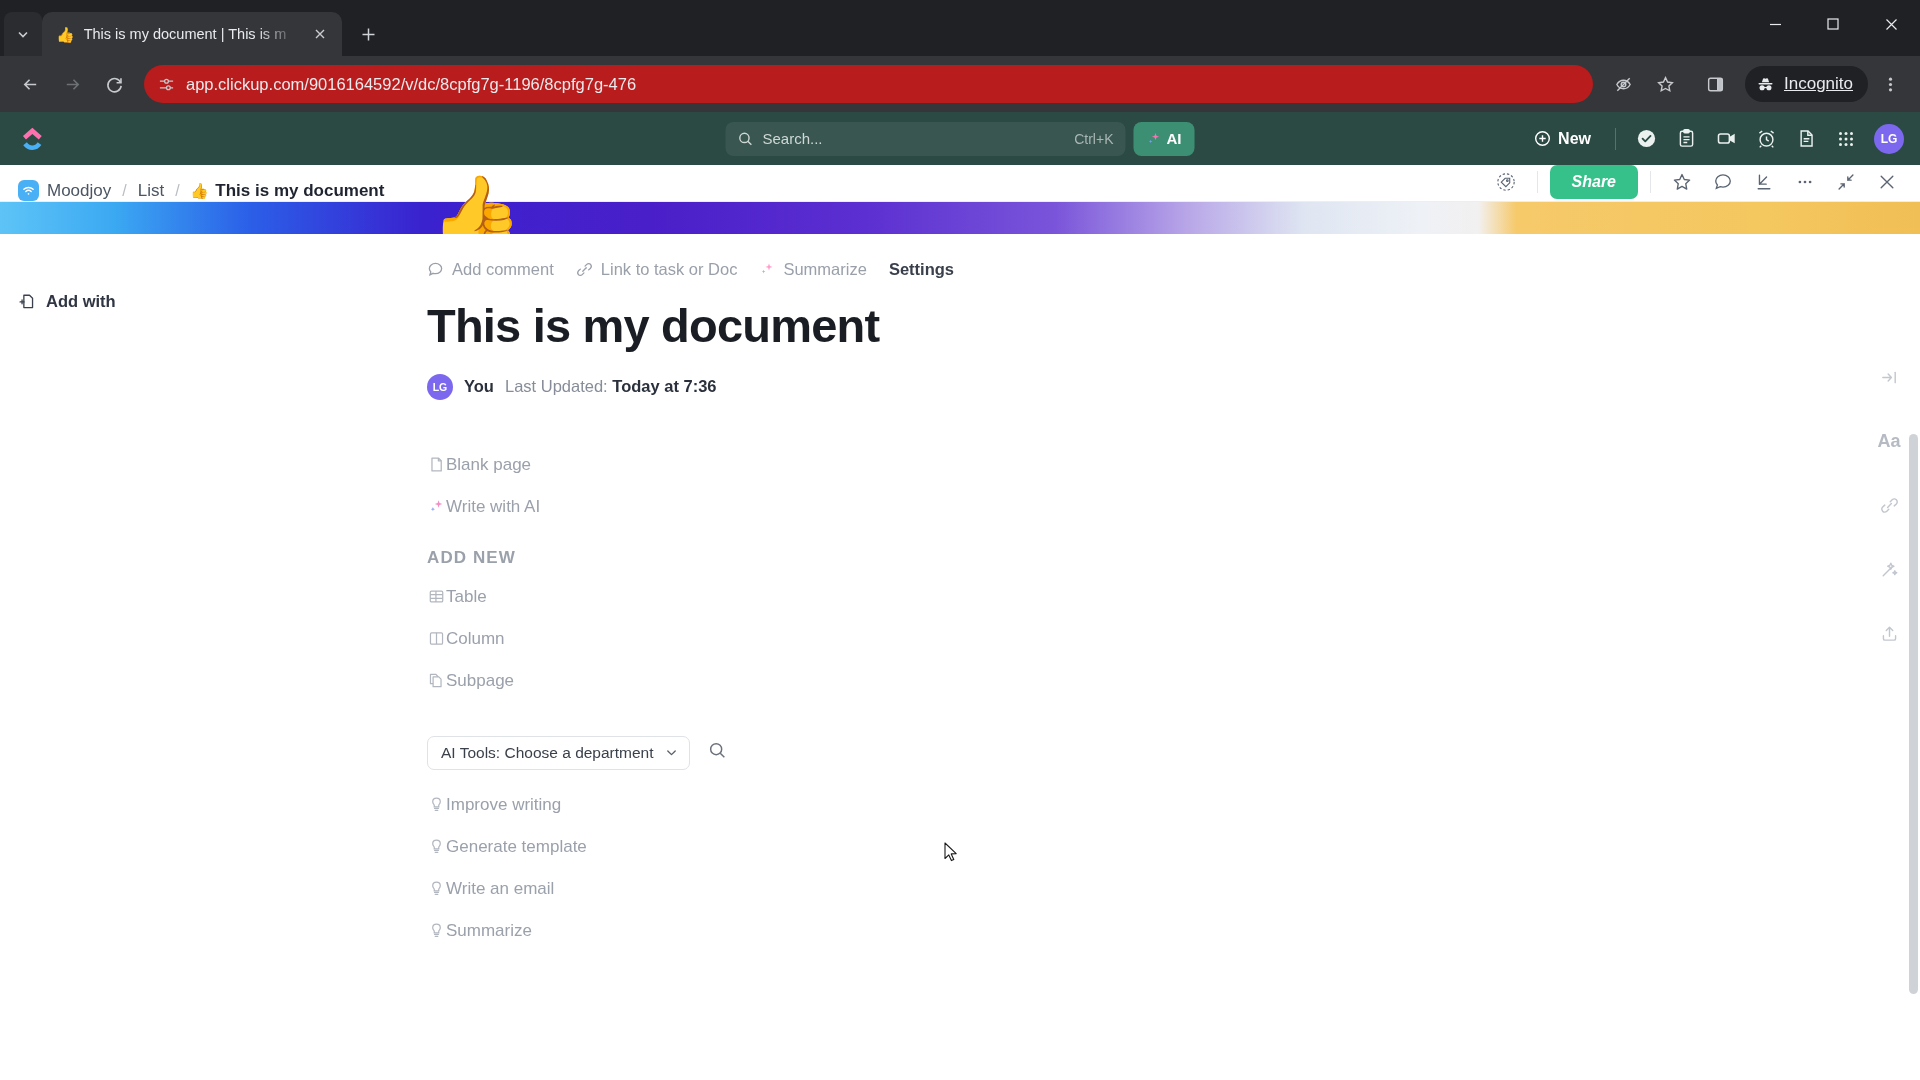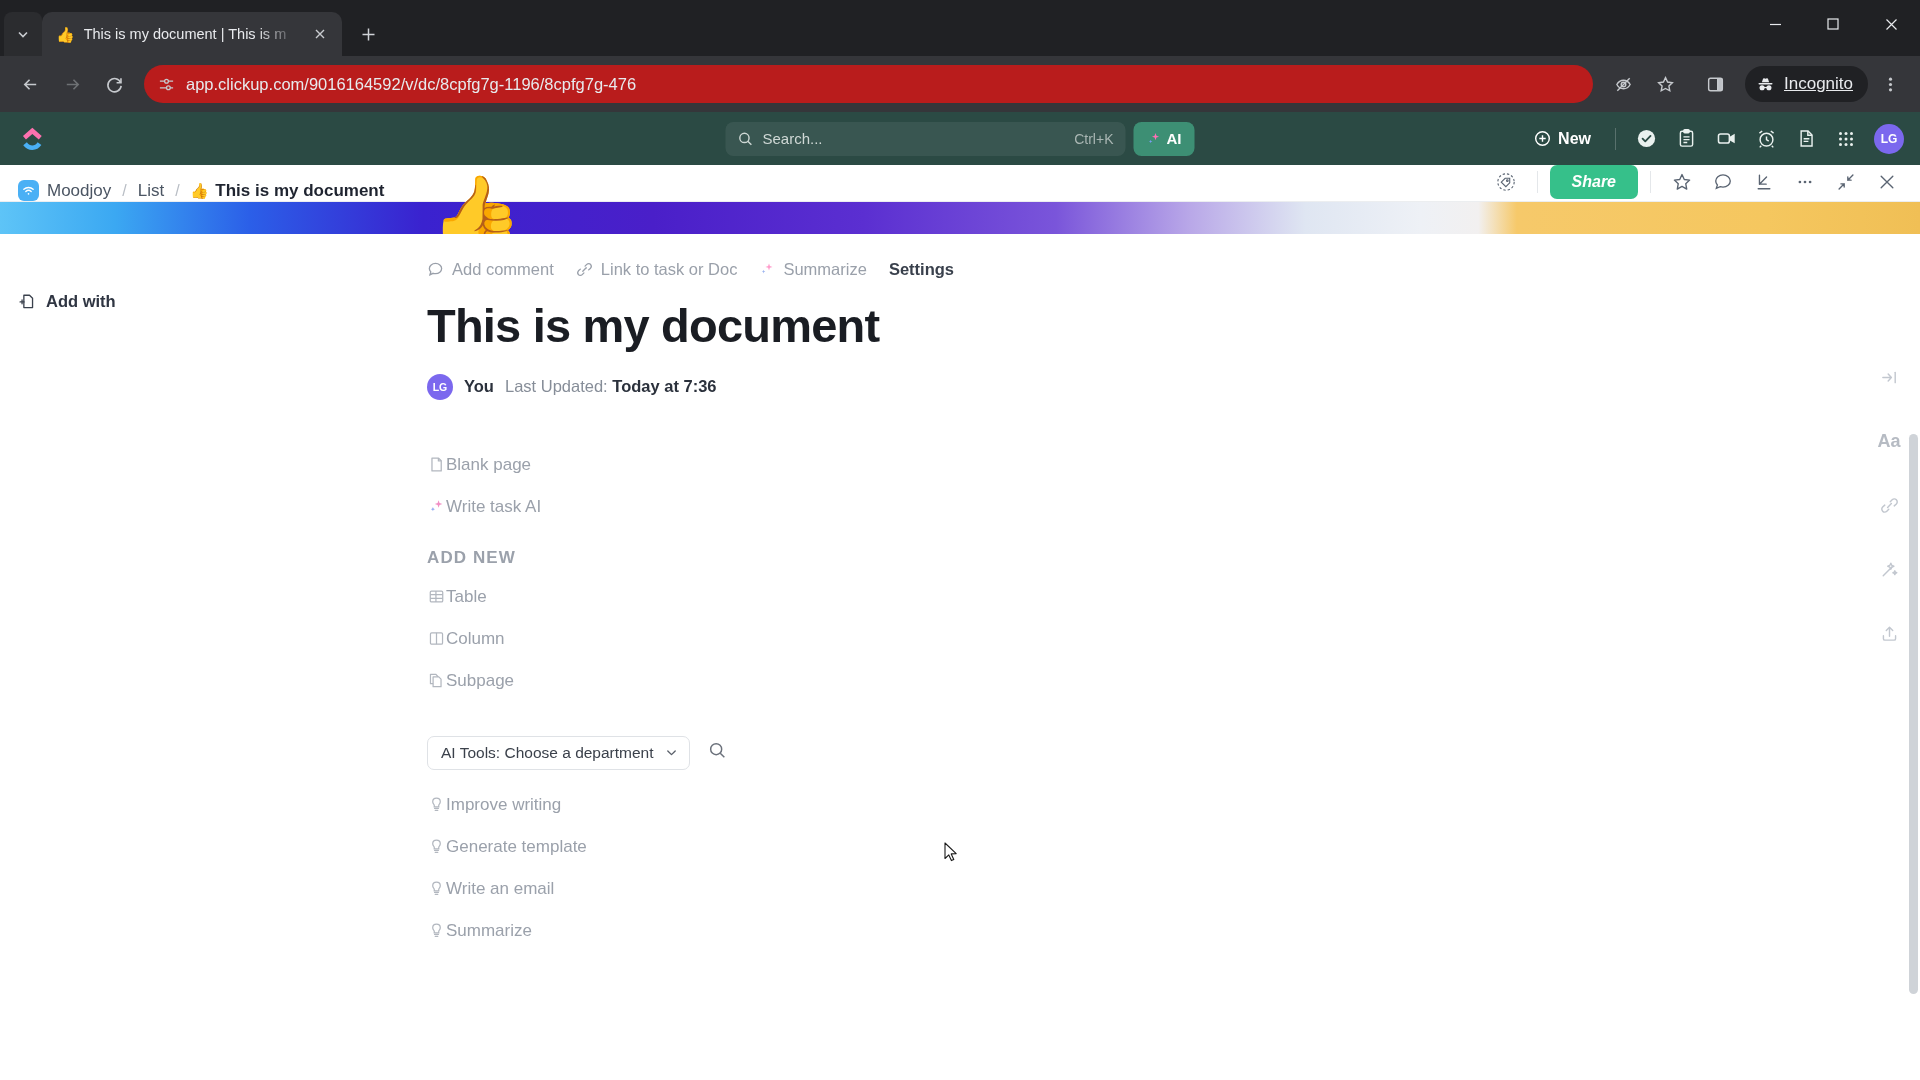--- a/index.html
+++ b/index.html
@@ -680,21 +680,21 @@
       </span>
       <span>Blank page</span>
     </div>
     <div class="opt-row">
       <span class="opt-icon">
         <svg width="17" height="17" viewBox="0 0 18 18" fill="none">
           <path d="M11.2 2.4L12.2 5.4L15.2 6.4L12.2 7.4L11.2 10.4L10.2 7.4L7.2 6.4L10.2 5.4Z" fill="#f28ec4"></path>
           <path d="M5.2 9.6L5.8 11.2L7.4 11.8L5.8 12.4L5.2 14L4.6 12.4L3 11.8L4.6 11.2Z" fill="#8fa8ef"></path>
         </svg>
       </span>
-      <span>Write task AI</span>
+      <span>Write with AI</span>
     </div>
 
     <div class="section-label">ADD NEW</div>
 
     <div class="opt-row">
       <span class="opt-icon">
         <svg width="17" height="17" viewBox="0 0 18 18" stroke="currentColor" stroke-width="1.3" fill="none">
           <rect x="2.4" y="3.2" width="13.2" height="11.6" rx="1.3"></rect>
           <path d="M2.4 7.1H15.6M2.4 10.9H15.6M8.4 3.2V14.8"></path>
         </svg>

